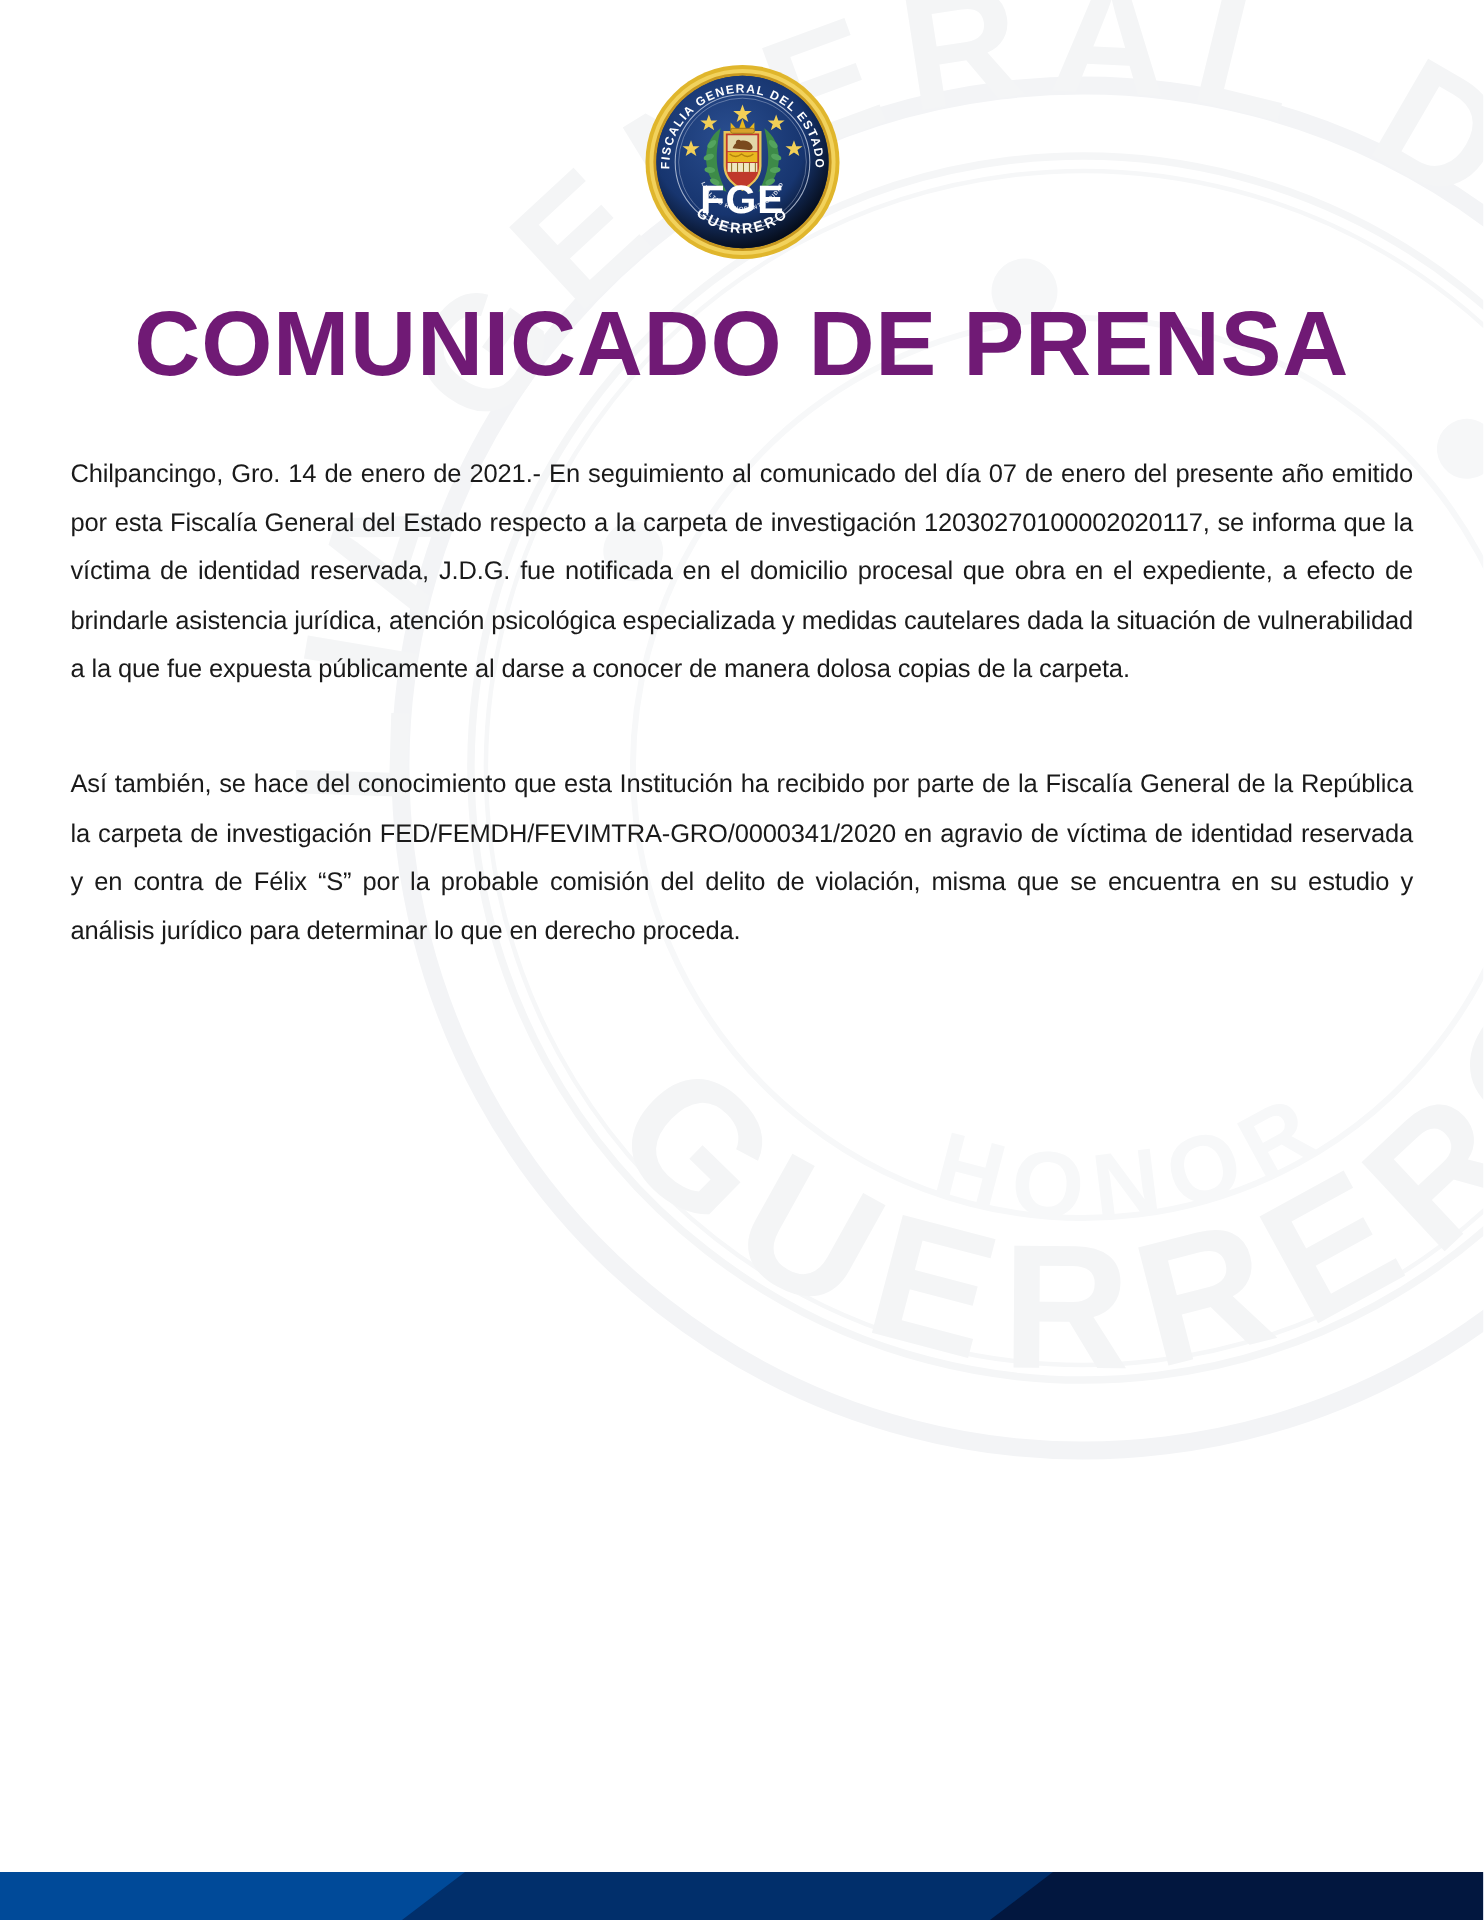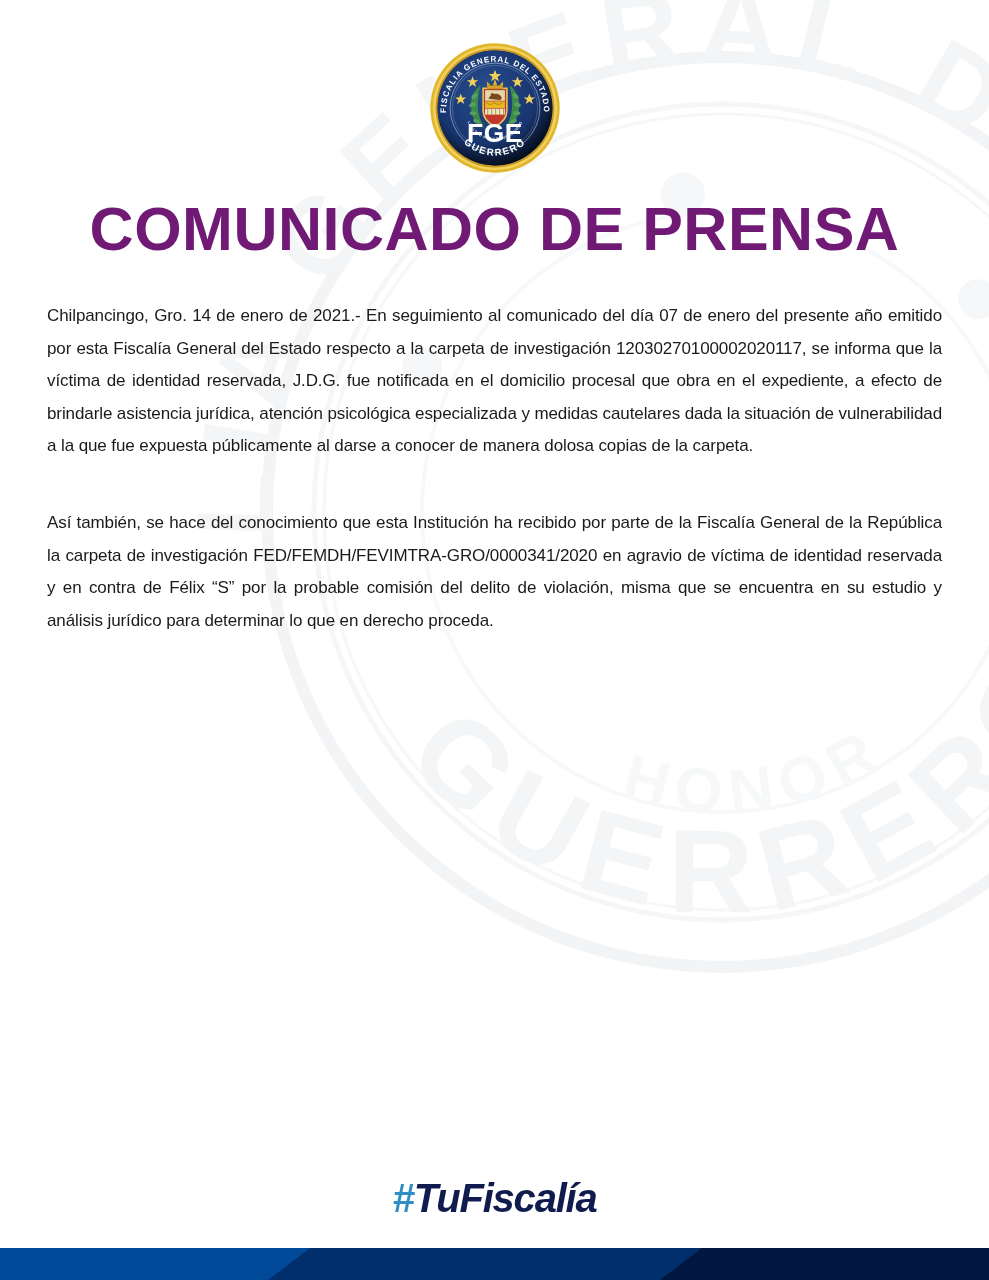--- a/index.html
+++ b/index.html
@@ -232,23 +232,20 @@
     </svg>
   </div>
 
   <div class="title">COMUNICADO DE PRENSA</div>
 
   <div class="body-copy">
     <p class="para">Chilpancingo, Gro. 14 de enero de 2021.- En seguimiento al comunicado del día 07 de enero del presente año emitido por esta Fiscalía General del Estado respecto a la carpeta de investigación 12030270100002020117, se informa que la víctima de identidad reservada, J.D.G. fue notificada en el domicilio procesal que obra en el expediente, a efecto de brindarle asistencia jurídica, atención psicológica especializada y medidas cautelares dada la situación de vulnerabilidad a la que fue expuesta públicamente al darse a conocer de manera dolosa copias de la carpeta.</p>
     <p class="para">Así también, se hace del conocimiento que esta Institución ha recibido por parte de la Fiscalía General de la República la carpeta de investigación    FED/FEMDH/FEVIMTRA-GRO/0000341/2020    en agravio de víctima de identidad reservada y en contra de Félix “S” por la probable comisión del delito de violación, misma que se encuentra en su estudio y análisis jurídico para determinar lo que en derecho proceda.</p>
   </div>
 
-  <div class="hashtag">
-    <span class="hash">#</span><span class="word">TuFiscalía</span>
-  </div>
 
   <svg class="footer" viewBox="0 0 989 36" preserveAspectRatio="none" xmlns="http://www.w3.org/2000/svg">
     <polygon points="0,4 989,4 989,36 0,36" fill="#004a99"></polygon>
     <polygon points="310,4 989,4 989,36 268,36" fill="#012f6b"></polygon>
     <polygon points="702,4 989,4 989,36 660,36" fill="#02173f"></polygon>
   </svg>
 
 </div>
 
 </body></html>

